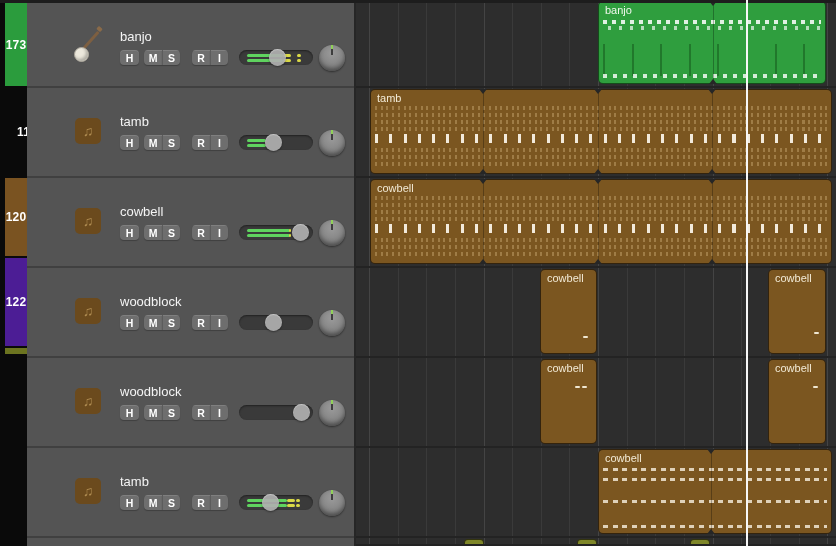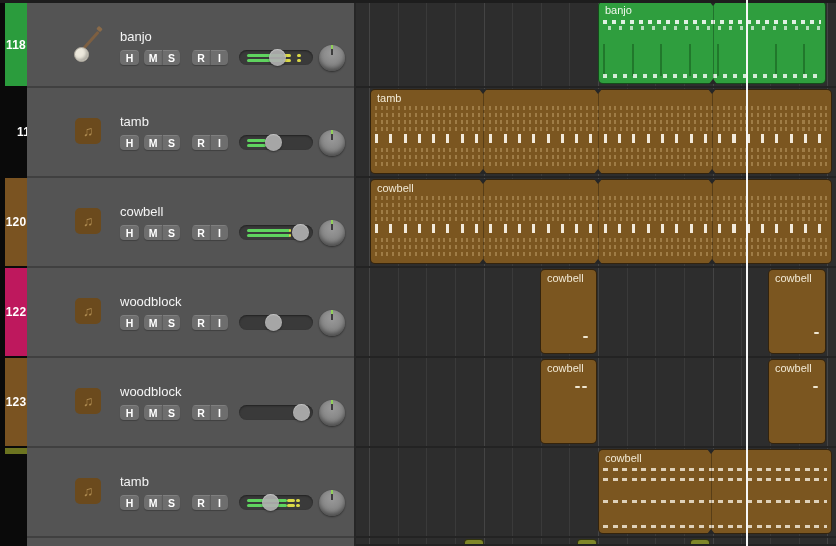--- a/index.html
+++ b/index.html
@@ -100,41 +100,36 @@
   .loopmark::after { content:''; position:absolute; bottom:-1px; left:-4px;
     border-left:4px solid transparent; border-right:4px solid transparent; border-bottom:5px solid #262626; }
 </style>
 </head>
 <body>
 
 <div class="app">
   <div class="rail">
       <div class="rail-cell" style="height: 85px;">
         <div class="rail-color" style="background: rgb(43, 156, 61);">
-          <span class="rail-num">118</span>
+          <span class="rail-num">173</span>
         </div>
       </div>
       <div class="rail-cell" style="height: 90px;">
         <div class="rail-color" style="background: #d946ef; margin-left: 22px;">
           <span class="rail-num">119</span>
         </div>
       </div>
-      <div class="rail-cell" style="height: 90px;">
+      <div class="rail-cell" style="height: 80px;">
         <div class="rail-color" style="background: rgb(122, 83, 33);">
           <span class="rail-num">120</span>
         </div>
       </div>
       <div class="rail-cell" style="height: 90px;">
-        <div class="rail-color" style="background: #be185d;">
+        <div class="rail-color" style="background: #4c1d95;">
           <span class="rail-num">122</span>
-        </div>
-      </div>
-      <div class="rail-cell" style="height: 90px;">
-        <div class="rail-color" style="background: rgb(122, 83, 33);">
-          <span class="rail-num">123</span>
         </div>
       </div>
       <div class="rail-cell" style="height: 8px;">
         <div class="rail-color" style="background: rgb(108, 116, 32);"></div>
       </div>
     </div>
   <div class="headers">
       <div class="h-row" style="height: 85px;">
         <div class="banjo-icon">
           <div class="banjo-neck"></div>

